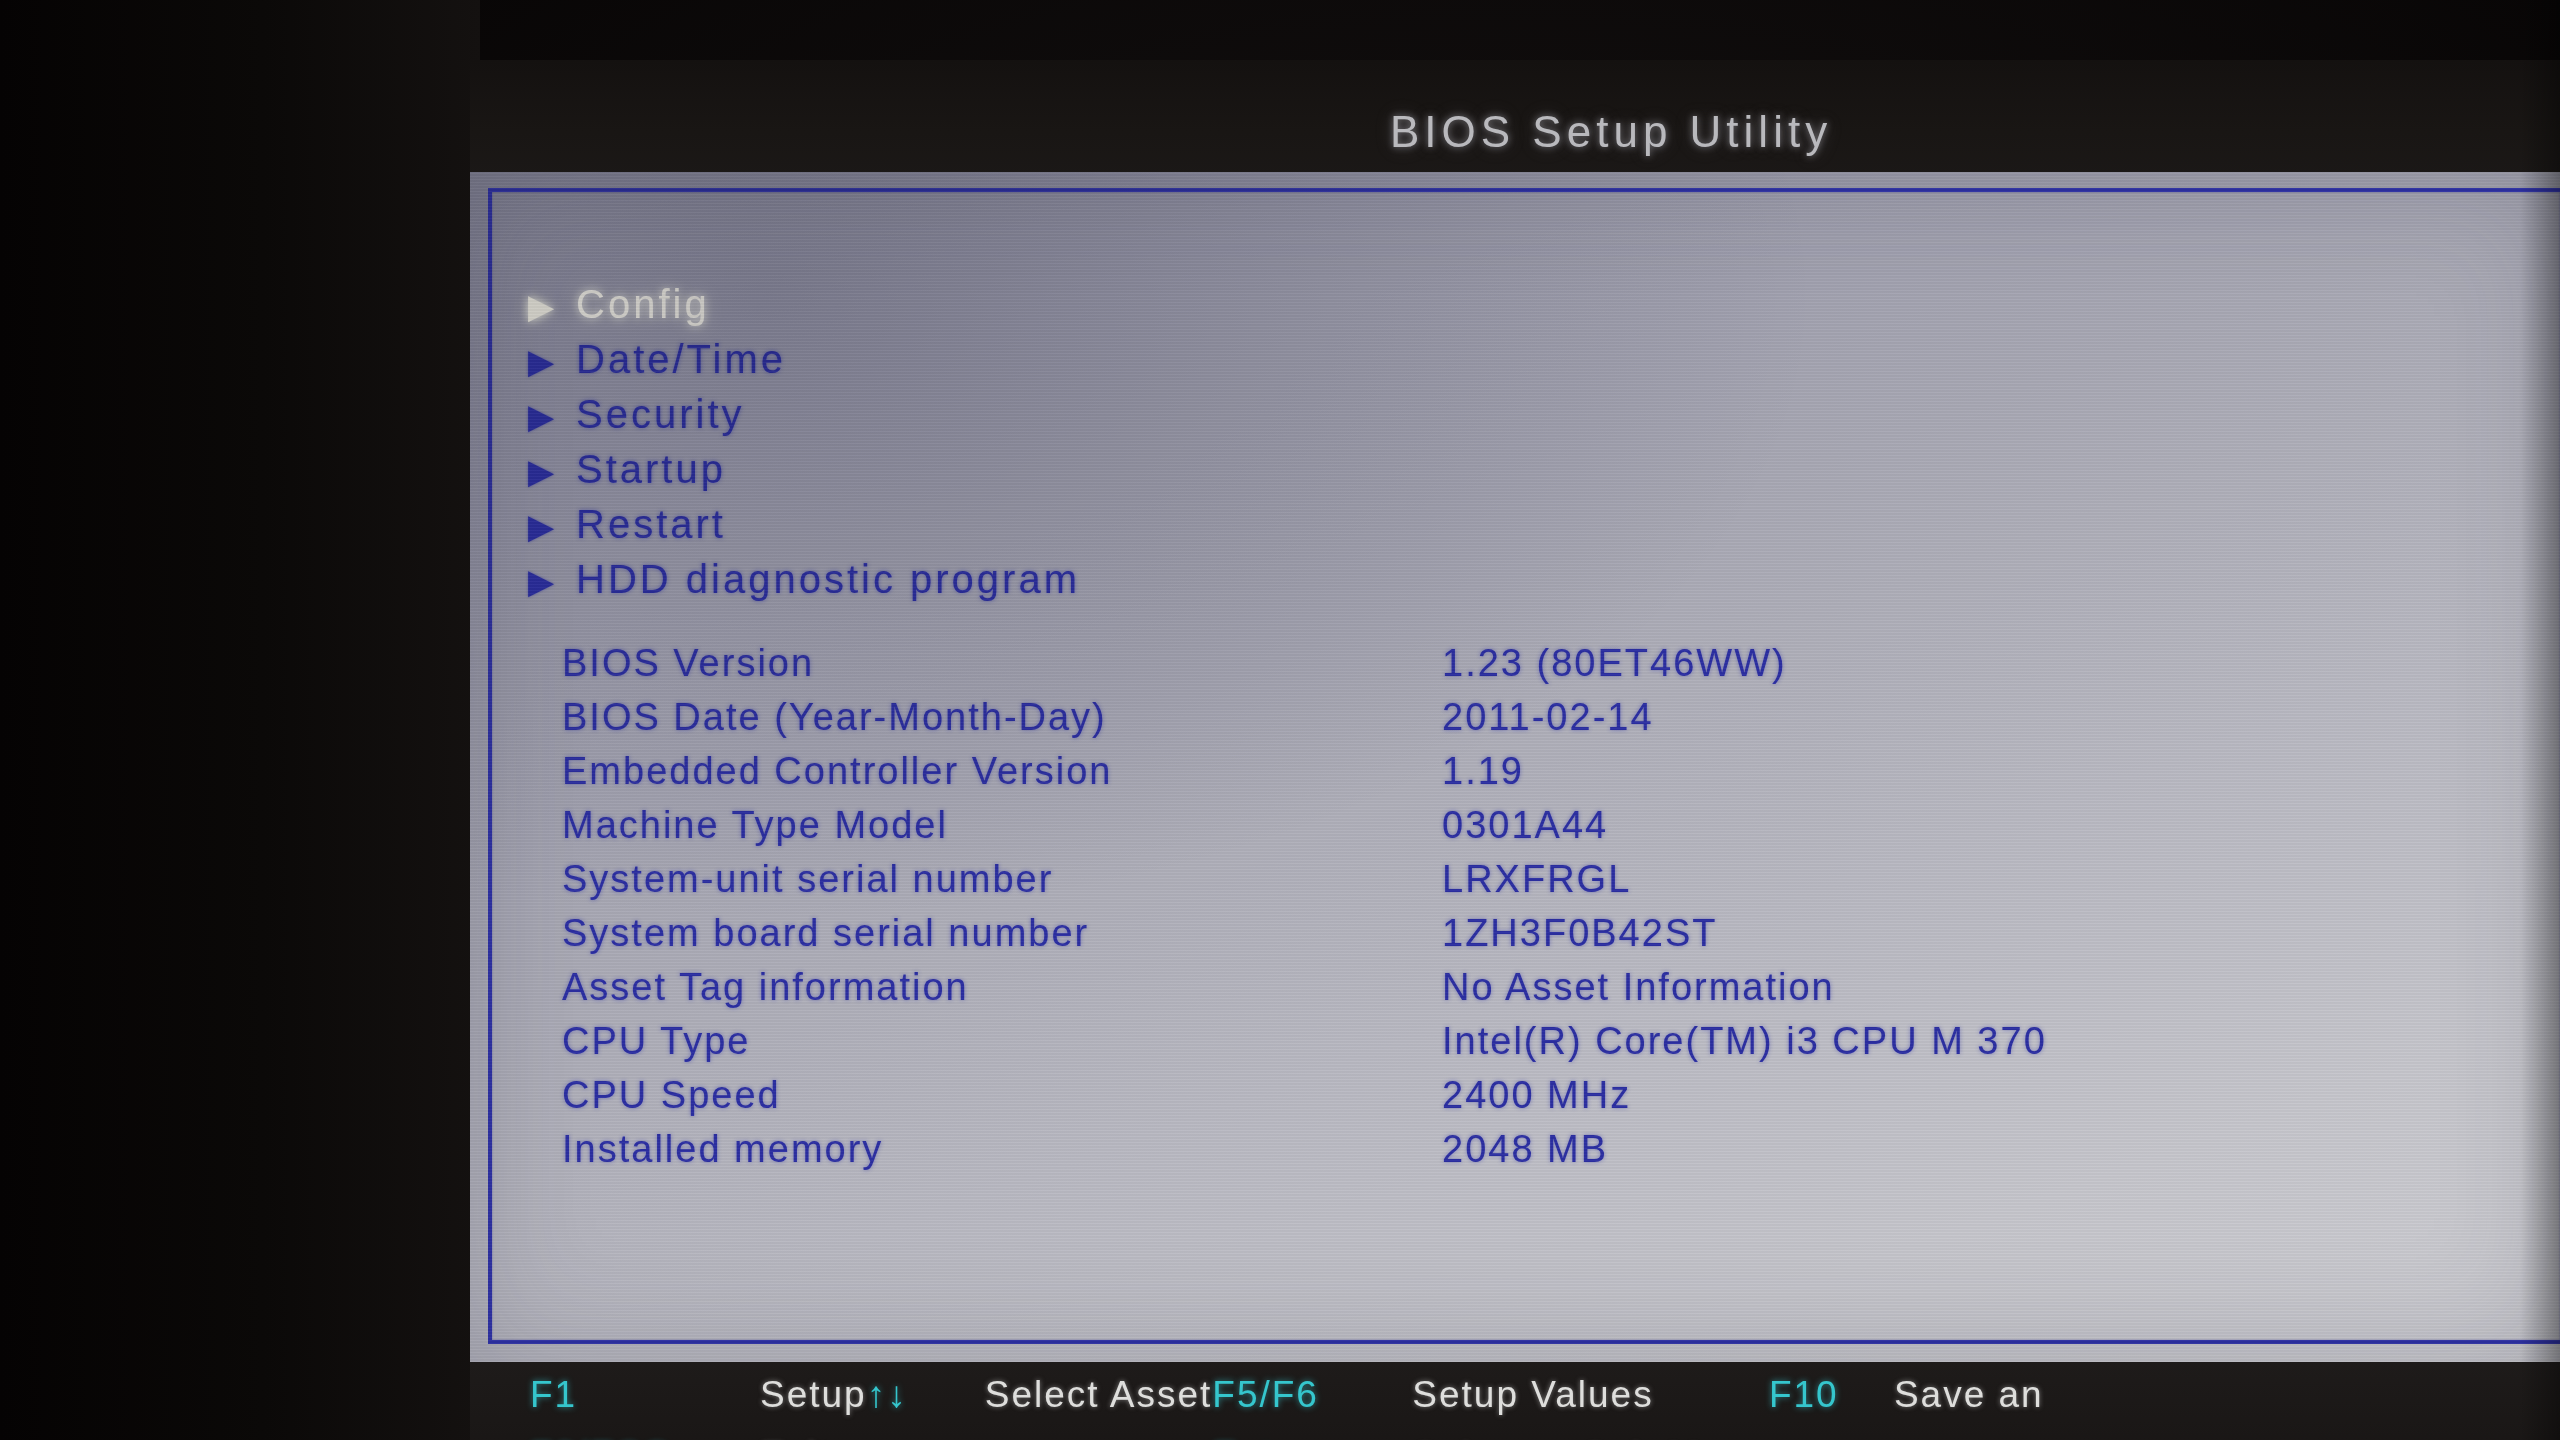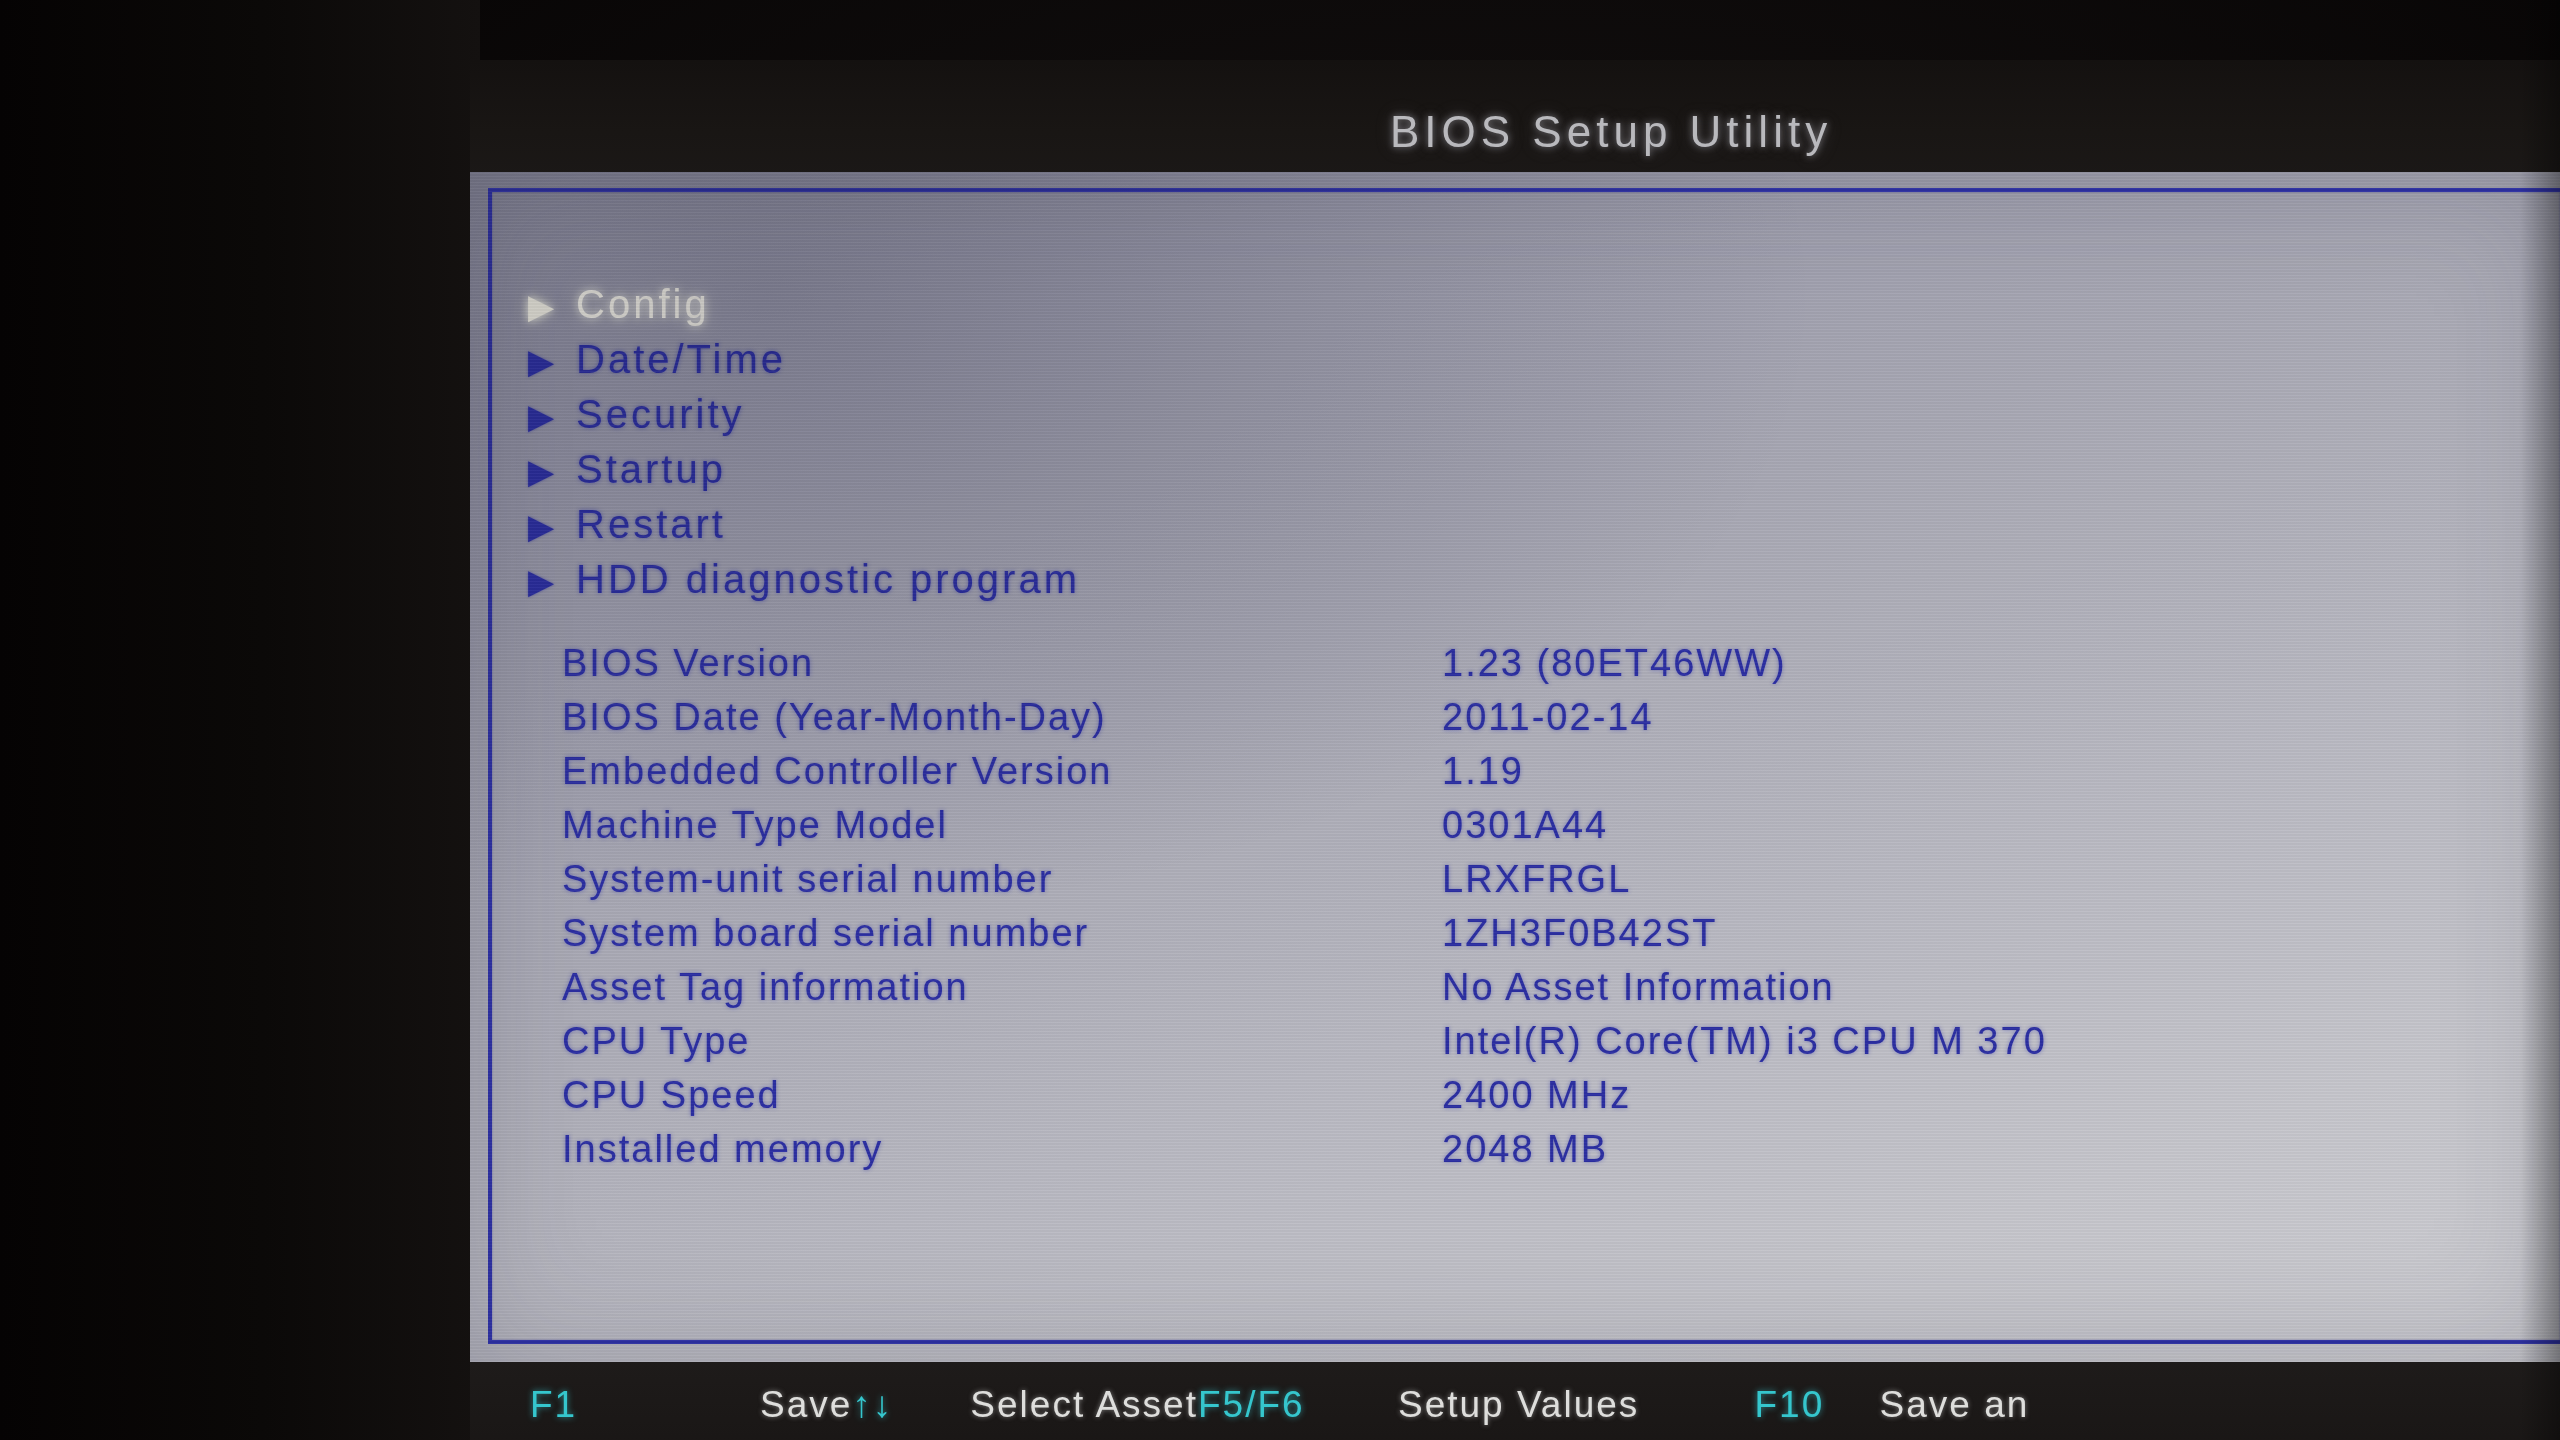--- a/index.html
+++ b/index.html
@@ -167,21 +167,21 @@
     top: 12px;
     display: flex;
     white-space: nowrap;
   }
   .help-col {
     display: flex;
     flex-direction: column;
   }
   .help-line {
     display: flex;
-    align-items: center;
+    align-items: flex-start;
     height: 62px;
   }
   .help-key {
     font-size: 37px;
     letter-spacing: 2px;
     color: #35c6cd;
     text-shadow: 0 0 6px rgba(60,220,230,.6);
   }
   .help-desc {
     font-size: 37px;
@@ -315,21 +315,21 @@
 
       </div>
     </div>
 
     <div class="helpbar">
       <div class="help-grid">
 
         <div class="help-col col-1">
           <div class="help-line">
             <span class="help-key">F1</span>
-            <span class="help-desc">Save</span>
+            <span class="help-desc">Setup</span>
           </div>
           <div class="help-line">
             <span class="help-key">F3/ESC</span>
             <span class="help-desc">Exit</span>
           </div>
         </div>
 
         <div class="help-col col-2">
           <div class="help-line">
             <span class="help-key">↑↓</span>

